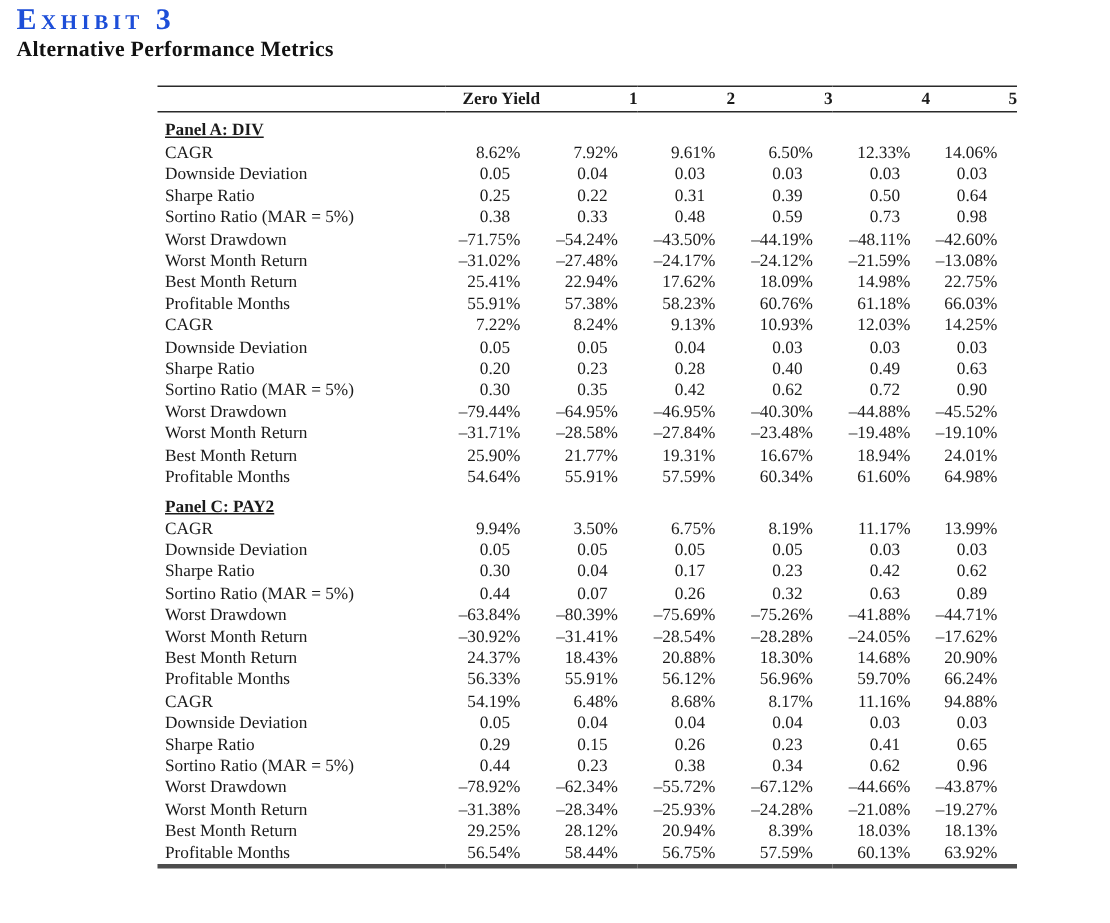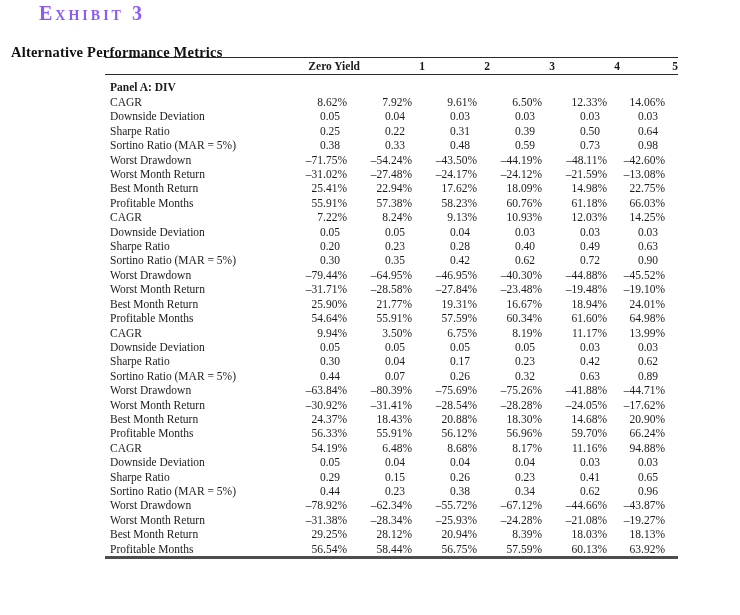--- a/index.html
+++ b/index.html
@@ -4,41 +4,41 @@
 <style>
   html,body{margin:0;padding:0;}
   body{
     width:740px;height:615px;background:#ffffff;position:relative;overflow:hidden;
     font-family:"Liberation Serif", serif;color:#1b1b1b;
     -webkit-font-smoothing:antialiased;
   }
   .title-block{position:absolute;left:11px;top:2px;}
   .exhibit-label{
     font-variant:small-caps;font-weight:bold;font-size:20px;letter-spacing:3px;
-    color:#8b5cf6;line-height:22px;margin-left:28px;
+    color:#1d4ed8;line-height:22px;
   }
   .exhibit-title{
     font-weight:bold;font-size:14.5px;letter-spacing:.2px;color:#111;
-    line-height:18px;margin-top:19px;
+    line-height:18px;margin-top:0;
   }
   table.perf{
     position:absolute;left:105px;top:57px;width:573px;
     border-collapse:collapse;table-layout:fixed;
     font-size:11.5px;color:#1b1b1b;
     border-bottom:3px solid #4d4d4d;
   }
   thead tr{border-top:1.6px solid #2a2a2a;border-bottom:1.6px solid #2a2a2a;}
   th{font-weight:bold;font-size:11.5px;text-align:right;height:16px;padding:0;white-space:nowrap;}
   td{padding:0;height:14.4px;line-height:14.4px;white-space:nowrap;overflow:hidden;}
   td.lbl{text-align:left;padding-left:5px;}
   td.v{text-align:right;padding-right:13px;font-size:11.5px;}
   td.v.nopct{padding-right:20px;}
   tr.panel-row td{
     font-weight:bold;height:19px;line-height:13px;vertical-align:bottom;
-    padding-left:5px;padding-bottom:1px;
+    padding-left:5px;padding-bottom:1px;text-decoration:underline;
   }
 </style>
 </head>
 <body>
 
 <div class="page">
   <div class="title-block">
     <div class="exhibit-label">Exhibit 3</div>
     <div class="exhibit-title">Alternative Performance Metrics</div>
   </div>
@@ -205,20 +205,23 @@
         </tr>
         <tr>
           <td class="lbl">Profitable Months</td>
           <td class="v">54.64%</td>
           <td class="v">55.91%</td>
           <td class="v">57.59%</td>
           <td class="v">60.34%</td>
           <td class="v">61.60%</td>
           <td class="v">64.98%</td>
         </tr>
+        <tr class="panel-row">
+          <td colspan="7">Panel C: PAY2</td>
+        </tr>
         <tr>
           <td class="lbl">CAGR</td>
           <td class="v">9.94%</td>
           <td class="v">3.50%</td>
           <td class="v">6.75%</td>
           <td class="v">8.19%</td>
           <td class="v">11.17%</td>
           <td class="v">13.99%</td>
         </tr>
         <tr>

